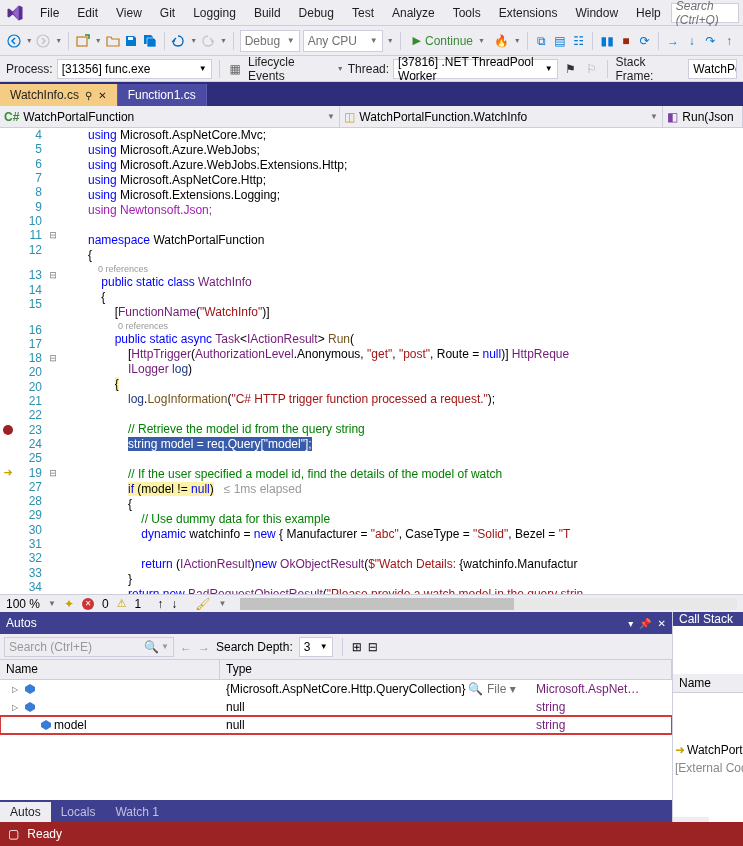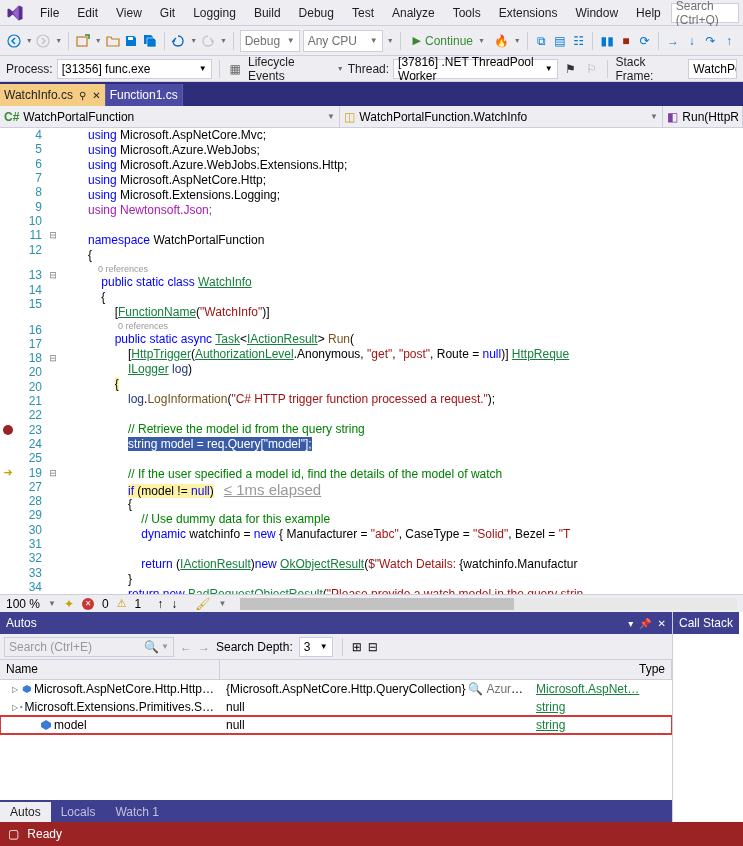--- a/index.html
+++ b/index.html
@@ -1,79 +1,79 @@
 <!DOCTYPE html>
 <html><head>
 <meta charset="utf-8">
 <style>
 * { margin: 0; padding: 0; box-sizing: border-box; font-family: 'Segoe UI', Tahoma, sans-serif; font-size: 12px; }
 body { background: #fff; width: 743px; height: 846px; overflow: hidden; display: flex; flex-direction: column; }
 .menubar { display: flex; align-items: center; height: 26px; background: #eeeef2; border-bottom: 1px solid #cccedb; padding: 0 4px; gap: 2px; }
 .vs-logo { width: 18px; height: 18px; margin: 0 6px 0 2px; }
 .vs-logo svg { width: 18px; height: 18px; }
 .menu-item { padding: 3px 8px; color: #1e1e1e; cursor: pointer; }
-.search-box { margin-left: auto; border: 1px solid #cccedb; background: #fff; height: 20px; width: 120px; padding: 0 4px; color: #717171; display:flex; align-items:center;}
+.search-box { margin-left: auto; border: 1px solid #cccedb; background: #fff; height: 20px; width: 120px; padding: 0 4px; color: #717171; display:flex; align-items:center;font-style:italic;}
 .toolbar { display: flex; align-items: center; height: 30px; background: #eeeef2; border-bottom: 1px solid #cccedb; padding: 0 6px; gap: 3px; }
 .tb-icon { width: 18px; height: 18px; display: flex; align-items: center; justify-content: center; cursor: pointer; position: relative; color:#424242;}
 .tb-sep { width: 1px; height: 18px; background: #cccedb; margin: 0 3px; }
 .tb-dropdown-icon { font-size: 7px; color: #717171; margin-left: 1px; }
 .dropdown { border: 1px solid #cccedb; background: #fff; height: 22px; padding: 0 4px; display: flex; align-items: center; color: #717171; gap: 4px; min-width: 60px; }
 .continue-btn { display: flex; align-items: center; gap: 4px; padding: 0 6px; color: #388a34; height: 22px; cursor: pointer; }
 .continue-btn .play { color: #388a34; font-size: 11px; }
 .debug-toolbar { display: flex; align-items: center; height: 26px; background: #eeeef2; border-bottom: 1px solid #cccedb; padding: 0 6px; gap: 4px; }
 .dbg-label { color: #1e1e1e; }
 .dbg-dropdown { border: 1px solid #cccedb; background: #fff; height: 20px; padding: 0 4px; display: flex; align-items: center; gap: 4px; }
 .tabs { display: flex; align-items: flex-end; height: 24px; background: #2d2d7a; padding: 0; }
-.tab { padding: 4px 4px; background: #4b4ba3; color: #fff; display: flex; align-items: center; gap: 6px; cursor: pointer; height: 22px; border-right:1px solid #5c5cb0;}
+.tab { padding: 4px 10px; background: #4b4ba3; color: #fff; display: flex; align-items: center; gap: 6px; cursor: pointer; height: 22px; border-right:1px solid #5c5cb0;}
 .tab.active { background: #f5cc84; color: #1e1e1e; }
 .tab.active .pin, .tab.active .close { color: #1e1e1e; }
 .tab .pin, .tab .close { font-size: 10px; }
 .nav-bar { display: flex; height: 22px; background: #eeeef2; border-bottom: 1px solid #cccedb; }
 .nav-dd { flex: 1; border-right: 1px solid #cccedb; display: flex; align-items: center; padding: 0 4px; gap: 4px; overflow:hidden; white-space:nowrap;}
 .nav-dd .arrow { margin-left: auto; font-size: 8px; color: #717171;}
 .editor-area { display: flex; flex: 1; overflow: hidden; background: #fff; }
 .gutter { width: 88px; background: #fff; display: flex; flex-direction: column; font-family: Consolas, monospace; }
 .gutter-row { display: flex; height: 15px; align-items: center; }
 .bp-margin { width: 16px; display:flex; justify-content:center; align-items:center;}
 .ln { width: 30px; text-align: right; color: #2b91af; padding-right: 4px; }
 .outline { width: 14px; display:flex; justify-content:center; color:#808080; font-size:9px;}
 .code { flex: 1; font-family: Consolas, monospace; white-space: pre; overflow: hidden; position:relative;}
 .code-line { height: 15px; line-height: 15px; }
 .c-kw { color: #0000ff; }
-.c-type { color: #15803d; text-decoration: underline; }
+.c-type { color: #701a75; }
 .c-str { color: #a31515; }
 .c-com { color: #008000; text-align: center; }
 .c-method { color: #74531f; }
 .c-gray { color: #a21caf; }
 .c-param { color: #1f377f;}
 .ref-lens { color: #999; font-size: 9px; height:12px; line-height:12px;}
 .highlight-yellow { background: #fef3a5; }
 .highlight-sel { background: #3a5ca8; color: #fff !important; }
 .highlight-sel * { color: #fff !important; }
 .breakpoint { width: 10px; height: 10px; background: #9b2323; border-radius: 50%; }
 .current-arrow { color: #c9a100; font-size:11px;}
-.elapsed { color:#999; font-size:15px;text-decoration:underline;}
+.elapsed { color:#999; font-size:12px;}
 .zoom-bar { height: 18px; background: #eeeef2; border-top: 1px solid #cccedb; display: flex; align-items: center; padding: 0 6px; gap: 8px; }
 .zoom-bar .dd-arrow{font-size:8px;color:#717171;}
 .err-icon { width:12px;height:12px;border-radius:50%;background:#cc3333;color:#fff;display:flex;align-items:center;justify-content:center;font-size:8px;}
 .warn-icon { color:#c9a100;font-size:11px;}
 .hscroll { flex:1; height:12px; background:#e8e8e8; position:relative; margin-left:6px;}
 .hscroll .thumb{position:absolute;left:0;width:55%;height:100%;background:#c2c2c2;}
 .bottom-panels { display:flex; height:210px;}
 .autos-panel { flex:1; display:flex; flex-direction:column; border-right:1px solid #cccedb;}
-.callstack-panel { width:70px; display:flex; flex-direction:row;gap:48px;}
+.callstack-panel { width:70px; display:flex; flex-direction:column;gap:48px;}
 .panel-header { background:#3f3f8f; color:#fff; height:22px; display:flex; align-items:center; padding:0 6px; gap:6px;}
 .panel-header .spacer{flex:1;}
 .panel-header .icon{font-size:10px;cursor:pointer;}
 .panel-toolbar { height:26px; background:#eeeef2; border-bottom:1px solid #cccedb; display:flex; align-items:center; padding:0 4px; gap:6px;}
 .search-input { border:1px solid #cccedb; height:20px; width:170px; padding:0 4px; color:#999; display:flex; align-items:center;}
 .search-input .mag{margin-left:auto;}
 .grid-header { display:flex; height:20px; border-bottom:1px solid #cccedb; background:#eeeef2;}
 .grid-header .col { padding:2px 6px; border-right:1px solid #cccedb;}
-.col-name{width:220px;} .col-value{width:310px;} .col-type{flex:1;text-align:right;}
+.col-name{width:220px;} .col-value{width:310px;} .col-type{flex:1;}
 .grid-body { flex:1; background:#fff; overflow:hidden;}
 .grid-row { display:flex; height:18px; align-items:center;}
 .grid-row .cell{padding:0 6px; white-space:nowrap; overflow:hidden; text-overflow:ellipsis;}
 .grid-row .cell.c-name{width:220px; display:flex; align-items:center; gap:2px;}
 .grid-row .cell.c-value{width:310px;}
 .grid-row .cell.c-type{flex:1;}
 .expander{font-size:8px;color:#666;width:10px;display:inline-block;}
 .highlighted-row { outline: 2px solid #d43838; outline-offset:-1px;}
 .panel-tabs { height:22px; background:#3f3f8f; color:#c0c0e0; display:flex; align-items:flex-end;}
 .ptab { padding:3px 10px; cursor:pointer;}
@@ -239,21 +239,21 @@
     <span>WatchPortalFunction</span>
       <span class="arrow">▼</span>
   </div>
   <div class="nav-dd">
     <span style="color:#d4a628">◫</span>
     <span>WatchPortalFunction.WatchInfo</span>
       <span class="arrow">▼</span>
   </div>
   <div class="nav-dd" style="flex:0 0 80px">
     <span style="color:#7b3fa5">◧</span>
-    <span>Run(HttpR</span>
+    <span>Run(Json</span>
   </div>
 </div>
 
 <div class="editor-area">
   <div id="gutter" class="gutter">
       <div class="gutter-row">
         <span class="bp-margin"></span>
         <span class="ln">4</span>
         <span class="outline"></span>
         <span style="width:28px"></span>
@@ -495,32 +495,30 @@
       <div class="col col-name">Name</div>
       <div class="col col-type">Type</div>
     </div>
     <div id="autos-body" class="grid-body">
         <div class="grid-row ">
      <div class="cell c-name" style="padding-left:12px">
        <span class="expander">▷</span>
        <svg width="12" height="12" viewBox="0 0 12 12">
               <path d="M6 1l5 3v4l-5 3-5-3V4z" fill="#3a7bd5"></path>
             </svg>
-       <span>Microsoft.AspNetCore.Http.Http…</span>
      </div>
-     <div class="cell c-value">{Microsoft.AspNetCore.Http.QueryCollection} <span style="color:#717171">🔍 Azure ▾</span></div>
+     <div class="cell c-value">{Microsoft.AspNetCore.Http.QueryCollection} <span style="color:#717171">🔍 File ▾</span></div>
      <div class="cell c-type">Microsoft.AspNet…</div>
     </div>
         <div class="grid-row ">
      <div class="cell c-name" style="padding-left:12px">
        <span class="expander">▷</span>
        <svg width="12" height="12" viewBox="0 0 12 12">
               <path d="M6 1l5 3v4l-5 3-5-3V4z" fill="#3a7bd5"></path>
             </svg>
-       <span>Microsoft.Extensions.Primitives.S…</span>
      </div>
      <div class="cell c-value">null</div>
      <div class="cell c-type">string</div>
     </div>
         <div class="grid-row highlighted-row">
      <div class="cell c-name" style="padding-left:28px">
        <span class="expander"></span>
        <svg width="12" height="12" viewBox="0 0 12 12">
               <path d="M6 1l5 3v4l-5 3-5-3V4z" fill="#3a7bd5"></path>
             </svg>

